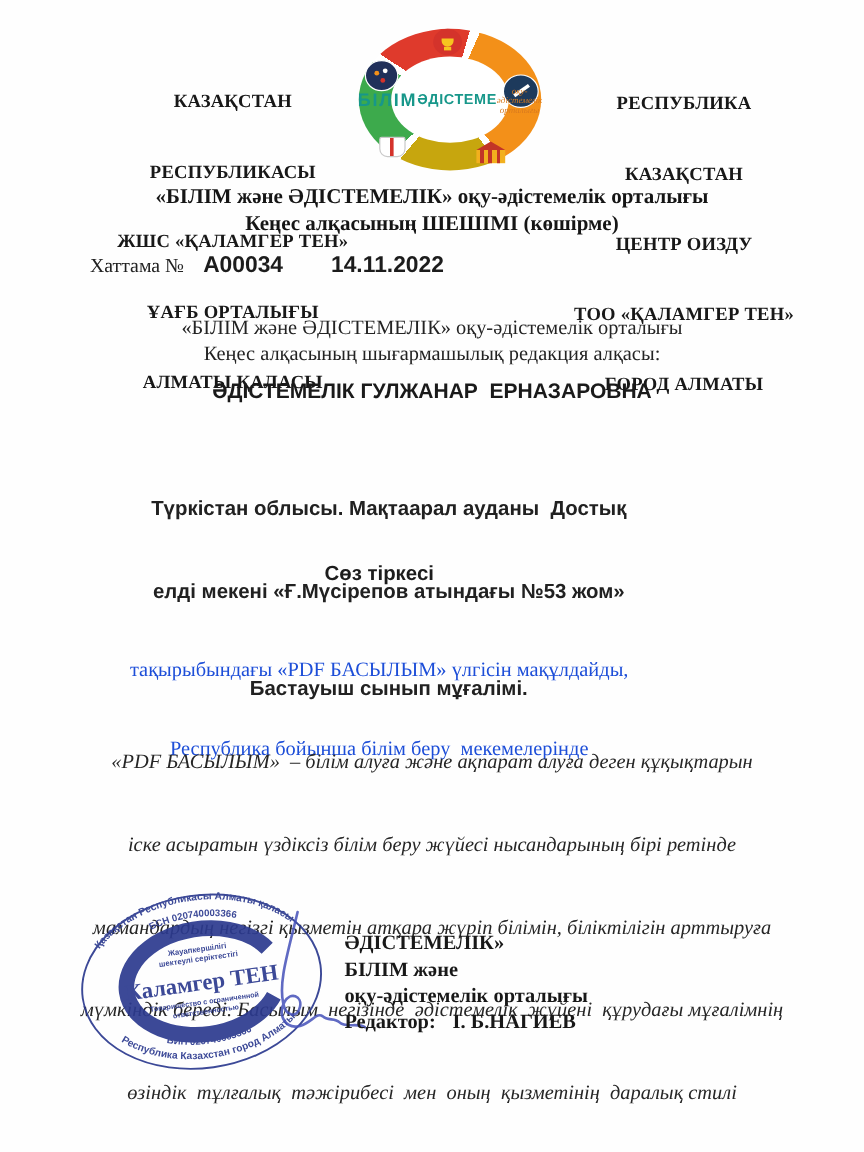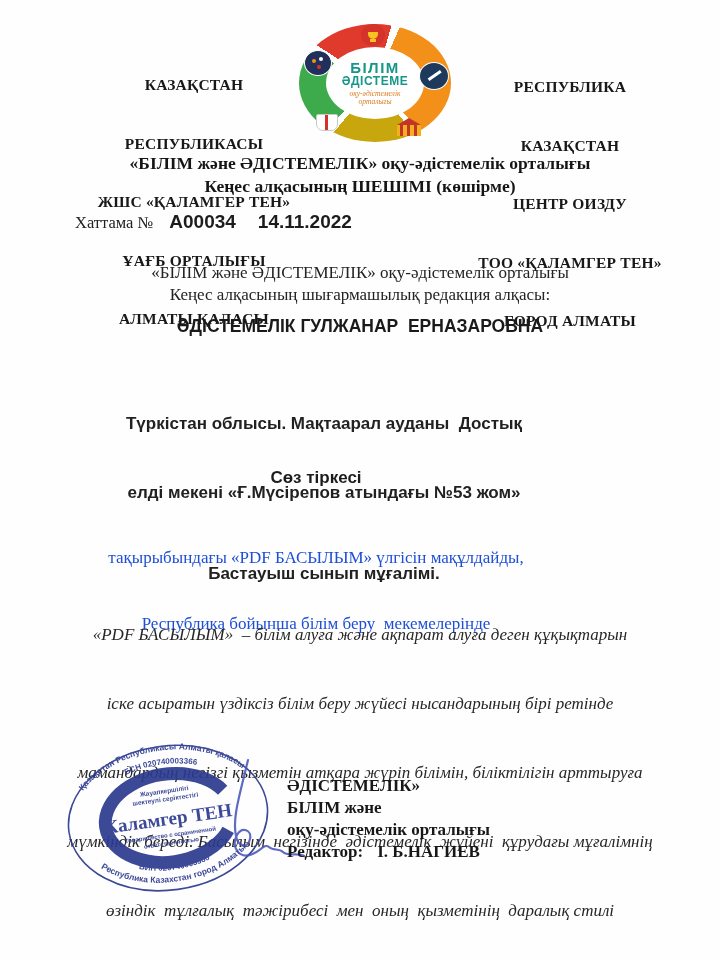--- a/index.html
+++ b/index.html
@@ -19,21 +19,21 @@
   .logo{position:absolute;left:299px;top:24px;width:152px;height:120px;}
   .logo-ring{position:absolute;left:0;top:0;width:152px;height:118px;border-radius:50%;
     background:conic-gradient(from 0deg,
       #df3a2c 0deg 16deg,#fff 16deg 24deg,
       #f39019 24deg 136deg,#fff 136deg 143deg,
       #c7a60e 143deg 220deg,#fff 220deg 227deg,
       #3daa4c 227deg 296deg,#fff 296deg 303deg,
       #df3a2c 303deg 360deg);}
   .logo-hole{position:absolute;left:27px;top:23px;width:98px;height:72px;background:#fff;border-radius:50%;}
   .logo-text{position:absolute;left:0;top:0;width:152px;height:118px;display:flex;
-     flex-direction:column;align-items:center;justify-content:center;text-align:center;}
+     flex-direction:row;align-items:center;justify-content:center;text-align:center;}
   .logo-t1{font-family:"Liberation Sans","DejaVu Sans",sans-serif;font-weight:bold;
      font-size:15px;color:#17978a;letter-spacing:1.5px;line-height:15px;}
   .logo-t2{font-family:"Liberation Sans","DejaVu Sans",sans-serif;font-weight:bold;
      font-size:12px;color:#17978a;letter-spacing:.5px;line-height:13px;}
   .logo-sub{font-style:italic;font-size:7.5px;color:#d97a1e;line-height:8px;width:80px;margin-top:2px;}
   .ic{position:absolute;}
   .ic-trophy{left:62px;top:0;width:24px;height:22px;border-radius:50%;background:#d4332b;
      display:flex;align-items:center;justify-content:center;}
   .cup{width:10px;height:7px;background:#f7c41f;border-radius:0 0 5px 5px;position:relative;}
   .cup:after{content:"";position:absolute;left:2px;top:7px;width:6px;height:3px;background:#f7c41f;}
@@ -52,21 +52,21 @@
      background-image:linear-gradient(90deg,transparent 3px,#c23527 3px,#c23527 6px,transparent 6px,
        transparent 10px,#c23527 10px,#c23527 13px,transparent 13px,transparent 17px,#c23527 17px,#c23527 20px,transparent 20px);}
 
   
   .doc-title{position:absolute;top:152px;left:0;width:720px;text-align:center;
      font-weight:bold;font-size:17.5px;line-height:23px;color:#151515;}
   .protocol{position:absolute;top:211px;left:75px;font-size:16.5px;color:#222;}
   .protocol .num,.protocol .date{font-family:"Liberation Sans","DejaVu Sans",sans-serif;
      font-weight:bold;font-size:19px;color:#1c1c1c;}
   .protocol .num{margin-left:16px;}
-  .protocol .date{margin-left:22px;}
+  .protocol .date{margin-left:40px;}
 
   .board{position:absolute;top:262px;left:0;width:720px;text-align:center;
      font-size:17px;line-height:22px;color:#232323;}
   .board-name{margin-top:9px;font-family:"Liberation Sans","DejaVu Sans",sans-serif;
      font-weight:bold;font-size:17.5px;color:#1a1a1a;white-space:pre-wrap;}
 
   .recipient{position:absolute;top:366px;left:0;width:648px;text-align:center;
      font-family:"Liberation Sans","DejaVu Sans",sans-serif;font-weight:bold;
      font-size:17px;line-height:23px;color:#212121;white-space:pre-wrap;}
   .recipient .pos{margin-top:12px;text-align:center;}

